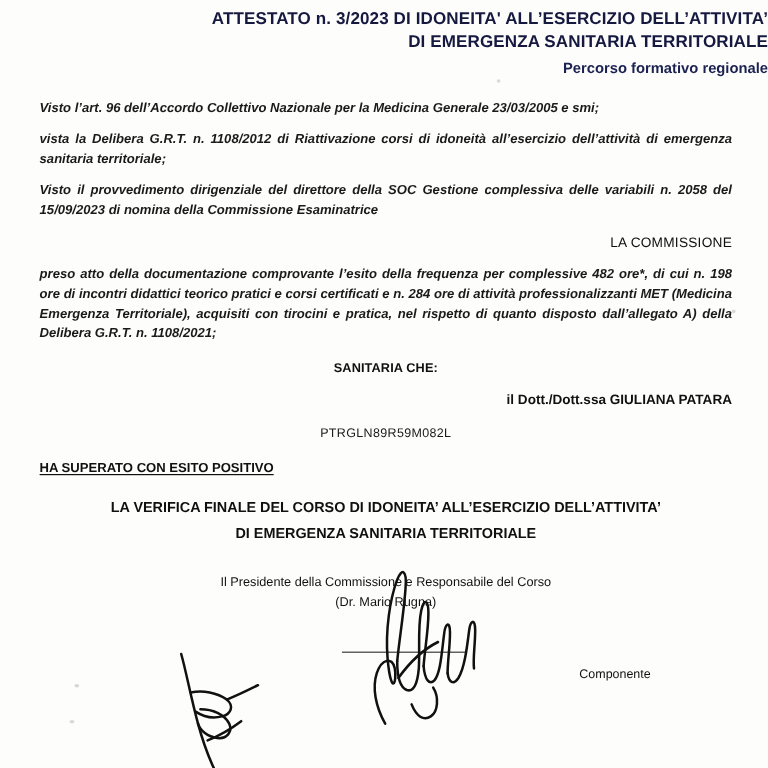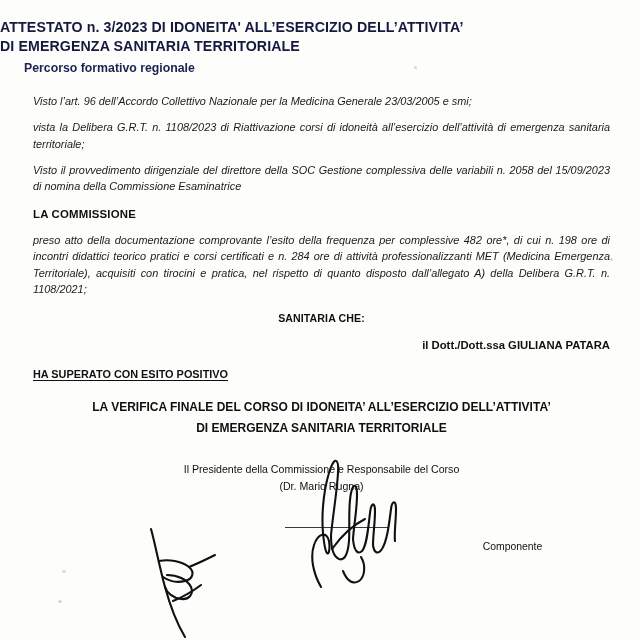--- a/index.html
+++ b/index.html
@@ -20,22 +20,22 @@
     position: relative;
     width: 640px;
     height: 640px;
     box-sizing: border-box;
     padding: 0;
     background: #fdfdfc;
   }
 
   
   .title-block {
-    text-align: left;
-    padding-top: 18px;
+    text-align: right;
+    padding-top: 7px;
   }
   .doc-title-line {
     font-size: 14.2px;
     font-weight: bold;
     color: #16193f;
     letter-spacing: 0.1px;
     line-height: 19px;
     white-space: nowrap;
   }
   .doc-subtitle {
@@ -52,28 +52,28 @@
     padding: 0 30px 0 33px;
     margin-top: 17px;
   }
   .para {
     font-size: 10.9px;
     font-style: italic;
     line-height: 16.5px;
     text-align: justify;
     color: #1a1a1a;
     margin-bottom: 9.5px;
-    font-weight: 400;
+    font-weight: 700;
   }
 
   
   .center-head {
-    text-align: left;
+    text-align: right;
     font-size: 11.4px;
-    font-weight: bold;
+    font-weight: normal;
     color: #101010;
     margin: 13px 0 12px 0;
     letter-spacing: 0.2px;
   }
   .center-sub {
     text-align: center;
     font-size: 10.6px;
     font-weight: bold;
     color: #101010;
     margin: 14px 0 0 0;
@@ -174,31 +174,32 @@
 
   <div class="title-block">
     <div class="doc-title-line">ATTESTATO n.  3/2023 DI IDONEITA' ALL’ESERCIZIO DELL’ATTIVITA’</div>
     <div class="doc-title-line">DI EMERGENZA SANITARIA TERRITORIALE</div>
     <div class="doc-subtitle">Percorso formativo regionale</div>
   </div>
 
   <div class="body-wrap">
 
     <div class="para">Visto l’art. 96 dell’Accordo Collettivo Nazionale per la Medicina Generale 23/03/2005 e smi;</div>
-    <div class="para">vista la Delibera G.R.T. n. 1108/2023 di Riattivazione corsi di idoneità all’esercizio dell’attività di emergenza sanitaria territoriale;</div>
+    <div class="para">vista la Delibera G.R.T. n. 1108/2012 di Riattivazione corsi di idoneità all’esercizio dell’attività di emergenza sanitaria territoriale;</div>
     <div class="para">Visto il provvedimento dirigenziale del direttore della SOC Gestione complessiva delle variabili n. 2058 del 15/09/2023 di nomina della Commissione Esaminatrice</div>
 
     <div class="center-head">LA COMMISSIONE</div>
 
     <div class="para">preso atto della documentazione comprovante l’esito della frequenza per complessive 482 ore*, di cui n. 198 ore di incontri didattici teorico pratici e corsi certificati e n. 284 ore di attività professionalizzanti MET (Medicina Emergenza Territoriale), acquisiti con tirocini e pratica, nel rispetto di quanto disposto dall’allegato A) della Delibera G.R.T. n. 1108/2021;</div>
 
     <div class="center-sub">SANITARIA CHE:</div>
 
     <div class="center-name">il Dott./Dott.ssa GIULIANA PATARA</div>
 
+    <div class="center-code">PTRGLN89R59M082L</div>
 
     <div class="center-underline"><span>HA SUPERATO CON ESITO POSITIVO</span></div>
 
     <div class="center-final">
       <div>LA VERIFICA FINALE DEL  CORSO DI IDONEITA’ ALL’ESERCIZIO DELL’ATTIVITA’</div>
       <div>DI EMERGENZA SANITARIA TERRITORIALE</div>
     </div>
 
     <div class="sig-area">
 

